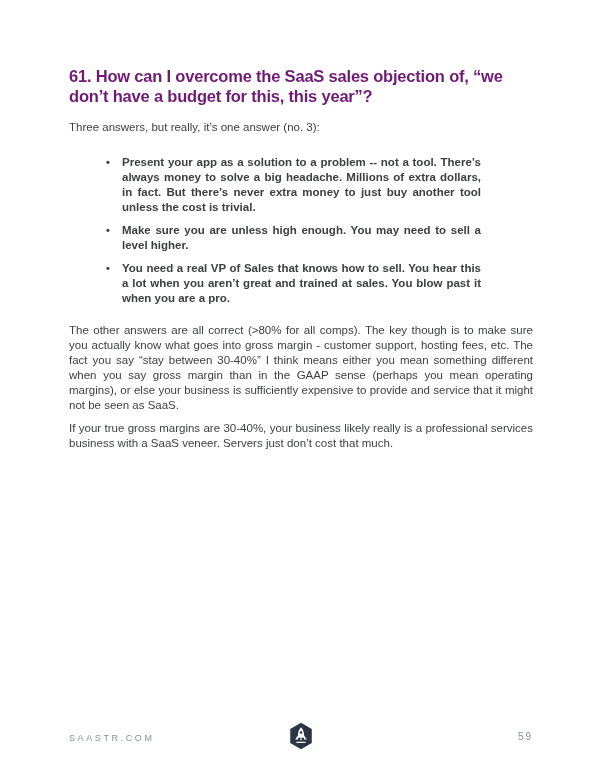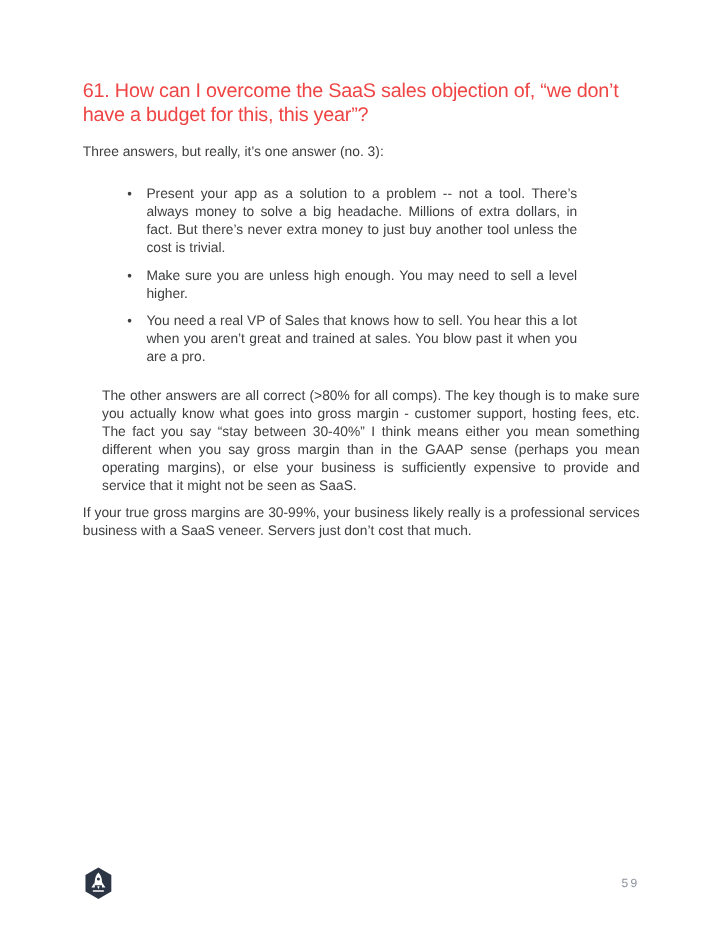--- a/index.html
+++ b/index.html
@@ -12,24 +12,24 @@
     overflow: hidden;
   }
   .content {
     position: absolute;
     left: 69px;
     top: 66px;
     width: 464px;
   }
   .q-heading {
     margin: 0;
-    color: #ef4444;
+    color: #701a75;
     font-size: 16.5px;
     line-height: 20px;
-    font-weight: 400;
+    font-weight: 700;
     letter-spacing: -0.2px;
   }
   .q-heading.second {
     margin-top: 36px;
   }
   .intro {
     margin: 14px 0 0 0;
     color: #3d3e40;
     font-size: 11.5px;
     line-height: 15px;
@@ -40,40 +40,40 @@
     padding: 0;
   }
   .answers li {
     position: relative;
     padding-left: 17px;
     color: #3d3e40;
     font-size: 11.5px;
     line-height: 15px;
     text-align: justify;
     margin-bottom: 8px;
+    font-weight: bold;
   }
   .answers li:last-child { margin-bottom: 16px; }
   .answers li::before {
     content: "\2022";
     position: absolute;
     left: 1px;
     top: 0;
     color: #3d3e40;
     font-size: 11px;
   }
   .body-para {
     margin: 10px 0 0 0;
     color: #3d3e40;
     font-size: 11.5px;
     line-height: 15px;
     text-align: justify;
   }
   .body-para.first {
     margin-top: 17px;
-    margin-left: 16px;
   }
   .body-para.second {
     margin-top: 8px;
   }
   .footer {
     position: absolute;
     left: 69px;
     right: 67px;
     bottom: 26px;
     display: flex;
@@ -111,25 +111,28 @@
 
   <ul class="answers">
     <li>Present your app as a solution to a problem -- not a tool. There’s always money to solve a big headache. Millions of extra dollars, in fact. But there’s never extra money to just buy another tool unless the cost is trivial.</li>
     <li>Make sure you are unless high enough. You may need to sell a level higher.</li>
     <li>You need a real VP of Sales that knows how to sell. You hear this a lot when you aren’t great and trained at sales. You blow past it when you are a pro.</li>
   </ul>
 
 
   <p class="body-para first">The other answers are all correct (&gt;80% for all comps). The key though is to make sure you actually know what goes into gross margin - customer support, hosting fees, etc. The fact you say “stay between 30-40%” I think means either you mean something different when you say gross margin than in the GAAP sense (perhaps you mean operating margins), or else your business is sufficiently expensive to provide and service that it might not be seen as SaaS.</p>
 
-  <p class="body-para second">If your true gross margins are 30-99%, your business likely really is a professional services business with a SaaS veneer. Servers just don’t cost that much.</p>
+  <p class="body-para second">If your true gross margins are 30-40%, your business likely really is a professional services business with a SaaS veneer. Servers just don’t cost that much.</p>
 
 </div>
 
 <div class="footer">
+  <div class="side">
+    <span class="site-label">SAASTR.COM</span>
+  </div>
 
   <svg class="logo" viewBox="0 0 24 26" aria-hidden="true">
     <polygon points="12,0.8 22,6.6 22,19.4 12,25.2 2,19.4 2,6.6" fill="#2c3544"></polygon>
     <g fill="#ffffff">
       <path d="M12,4.8 C13.9,6.7 14.8,9.3 14.8,11.9 L14.8,14.6 L9.2,14.6 L9.2,11.9 C9.2,9.3 10.1,6.7 12,4.8 Z"></path>
       <path d="M9.2,12.2 L6.6,16.3 L9.2,16.3 Z"></path>
       <path d="M14.8,12.2 L17.4,16.3 L14.8,16.3 Z"></path>
       <path d="M11,15.4 L13,15.4 L12,17.6 Z"></path>
       <rect x="7.6" y="18.4" width="8.8" height="1.2" rx="0.6"></rect>
       <circle cx="12" cy="9.8" r="1.2" fill="#2c3544"></circle>

